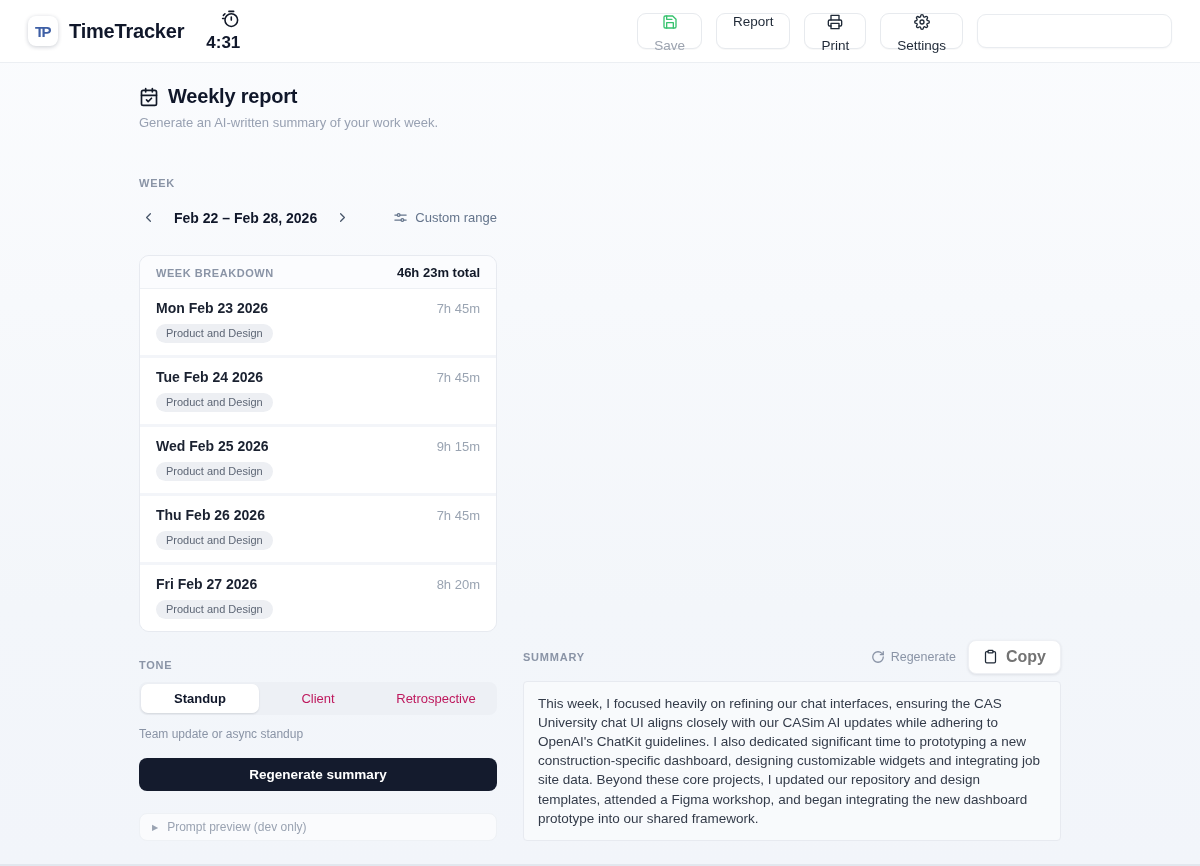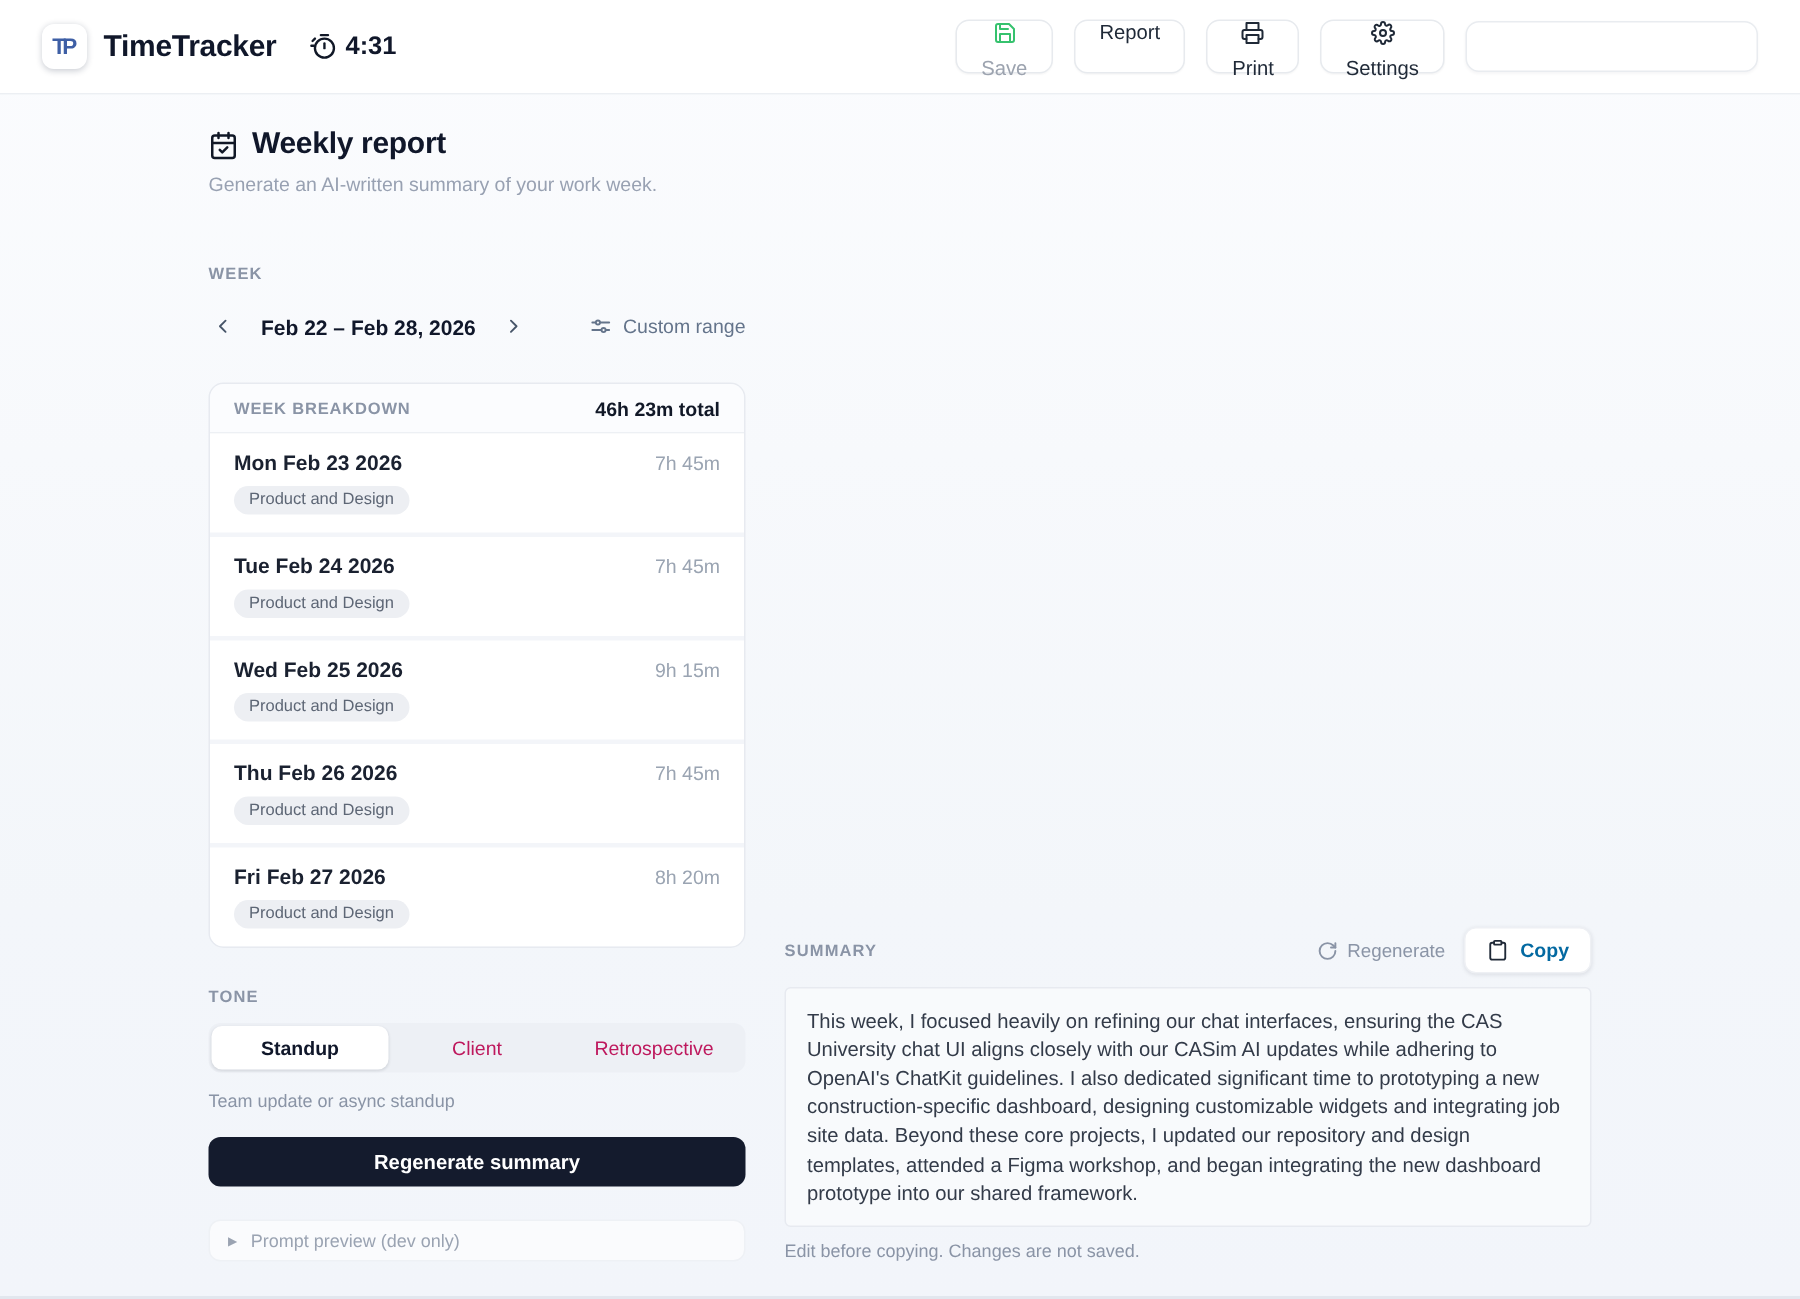--- a/index.html
+++ b/index.html
@@ -18,21 +18,21 @@
     display:flex; align-items:center; padding:0 28px;
   }
   .logo-mark {
     width:30px; height:30px; background:#ffffff; border-radius:8px;
     box-shadow:0 1px 4px rgba(20,30,60,.22);
     display:flex; align-items:center; justify-content:center;
     color:#3e5fa5; font-weight:800; font-size:15px; letter-spacing:-2.5px;
     padding-right:2px;
   }
   .app-name { font-size:20px; font-weight:700; color:#10172a; margin-left:11px; letter-spacing:-.2px; }
-  .clock-group { display:flex; align-items:flex-start; gap:5px; margin-left:22px; }
+  .clock-group { display:flex; align-items:flex-end; gap:5px; margin-left:22px;flex-direction:column; }
   .clock-time { font-size:17px; font-weight:700; color:#10172a; }
   .header-actions { margin-left:auto; display:flex; align-items:center; gap:14px; }
   .hbtn {
     height:36px; background:#ffffff; border:1px solid #e7eaee; border-radius:9px;
     display:flex; align-items:center; gap:8px; padding:0 16px;
     font-family:inherit; font-size:13.5px; color:#1f2937; font-weight:500; cursor:pointer;
     box-shadow:0 1px 1px rgba(16,24,40,.03);
     flex-direction:column;
   }
   .hbtn.save-muted { color:#9ca3af; }
@@ -95,21 +95,21 @@
     font-family:inherit; font-size:12px; color:#9aa3b2; cursor:pointer; text-align:left; }
   .preview-arrow { font-size:8px; color:#9aa3b2; }
 
   
   .sum-head { display:flex; align-items:center; height:32px; }
   .sum-head-actions { margin-left:auto; display:flex; align-items:center; gap:12px; }
   .regen-link { display:flex; align-items:center; gap:6px; background:none; border:none;
     cursor:pointer; font-family:inherit; font-size:12.5px; color:#8a94a6; }
   .copy-btn { display:flex; align-items:center; gap:8px; background:#ffffff;
     border:1px solid #eef0f4; border-radius:8px; padding:7px 14px; cursor:pointer;
-    font-family:inherit; font-size:13px; font-weight:600; color:#0369a1;
+    font-family:inherit; font-size:16px; font-weight:600; color:#737373;
     box-shadow:0 1px 3px rgba(16,24,40,.10); }
   .summary-box { margin-top:8px; background:#f8fafc; border:1px solid #e7eaf0;
     border-radius:4px; padding:12px 14px; font-size:13.5px; line-height:19.2px;
     color:#333b49; }
   .summary-note { margin-top:9px; font-size:12px; color:#8a94a6; }
 
   .bottom-edge { position:absolute; left:0; bottom:0; width:100%; height:2px; background:#e2e7ee; }
 </style>
 </head>
 <body>
@@ -303,19 +303,18 @@
                 <rect x="8" y="2" width="8" height="4" rx="1"></rect>
                   <path d="M16 4h2a2 2 0 0 1 2 2v14a2 2 0 0 1-2 2H6a2 2 0 0 1-2-2V6a2 2 0 0 1 2-2h2"></path>
               </svg>
             </span>
             <span>Copy</span>
           </button>
         </div>
       </div>
 
       <div class="summary-box">This week, I focused heavily on refining our chat interfaces, ensuring the CAS University chat UI aligns closely with our CASim AI updates while adhering to OpenAI's ChatKit guidelines. I also dedicated significant time to prototyping a new construction-specific dashboard, designing customizable widgets and integrating job site data. Beyond these core projects, I updated our repository and design templates, attended a Figma workshop, and began integrating the new dashboard prototype into our shared framework.</div>
-      <div class="summary-note">Edit before copying. Changes are not saved.</div>
     </div>
 
   </div>
 </div>
 
 <div class="bottom-edge"></div>
 
 </body></html>

